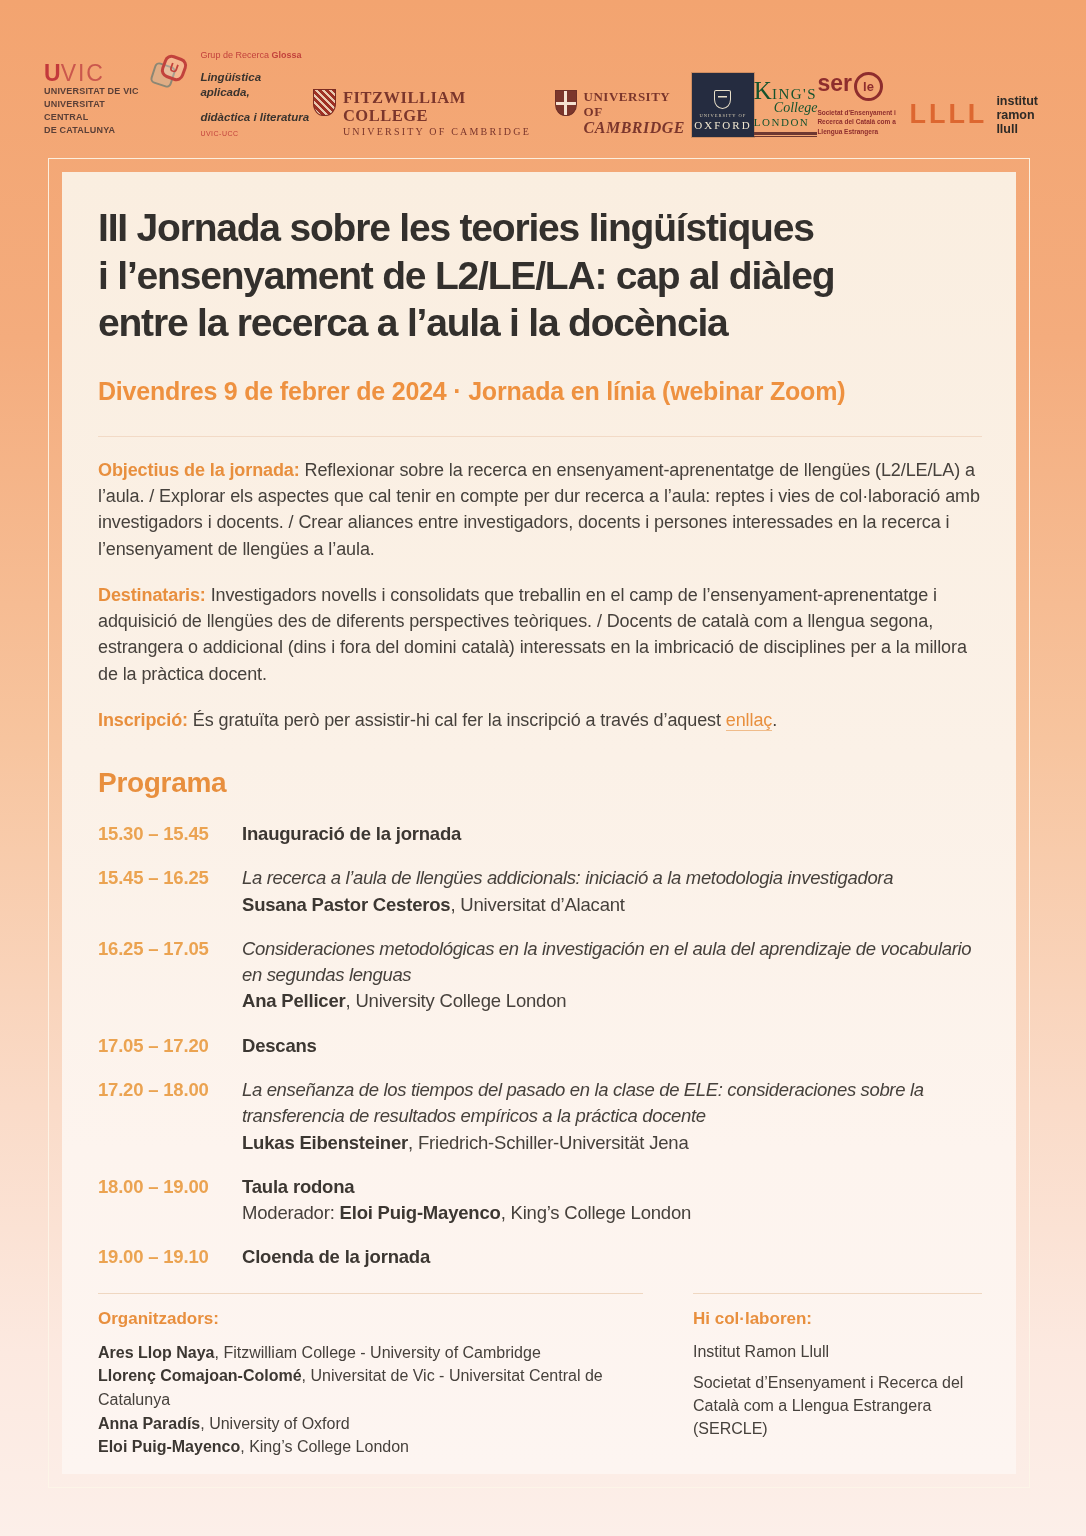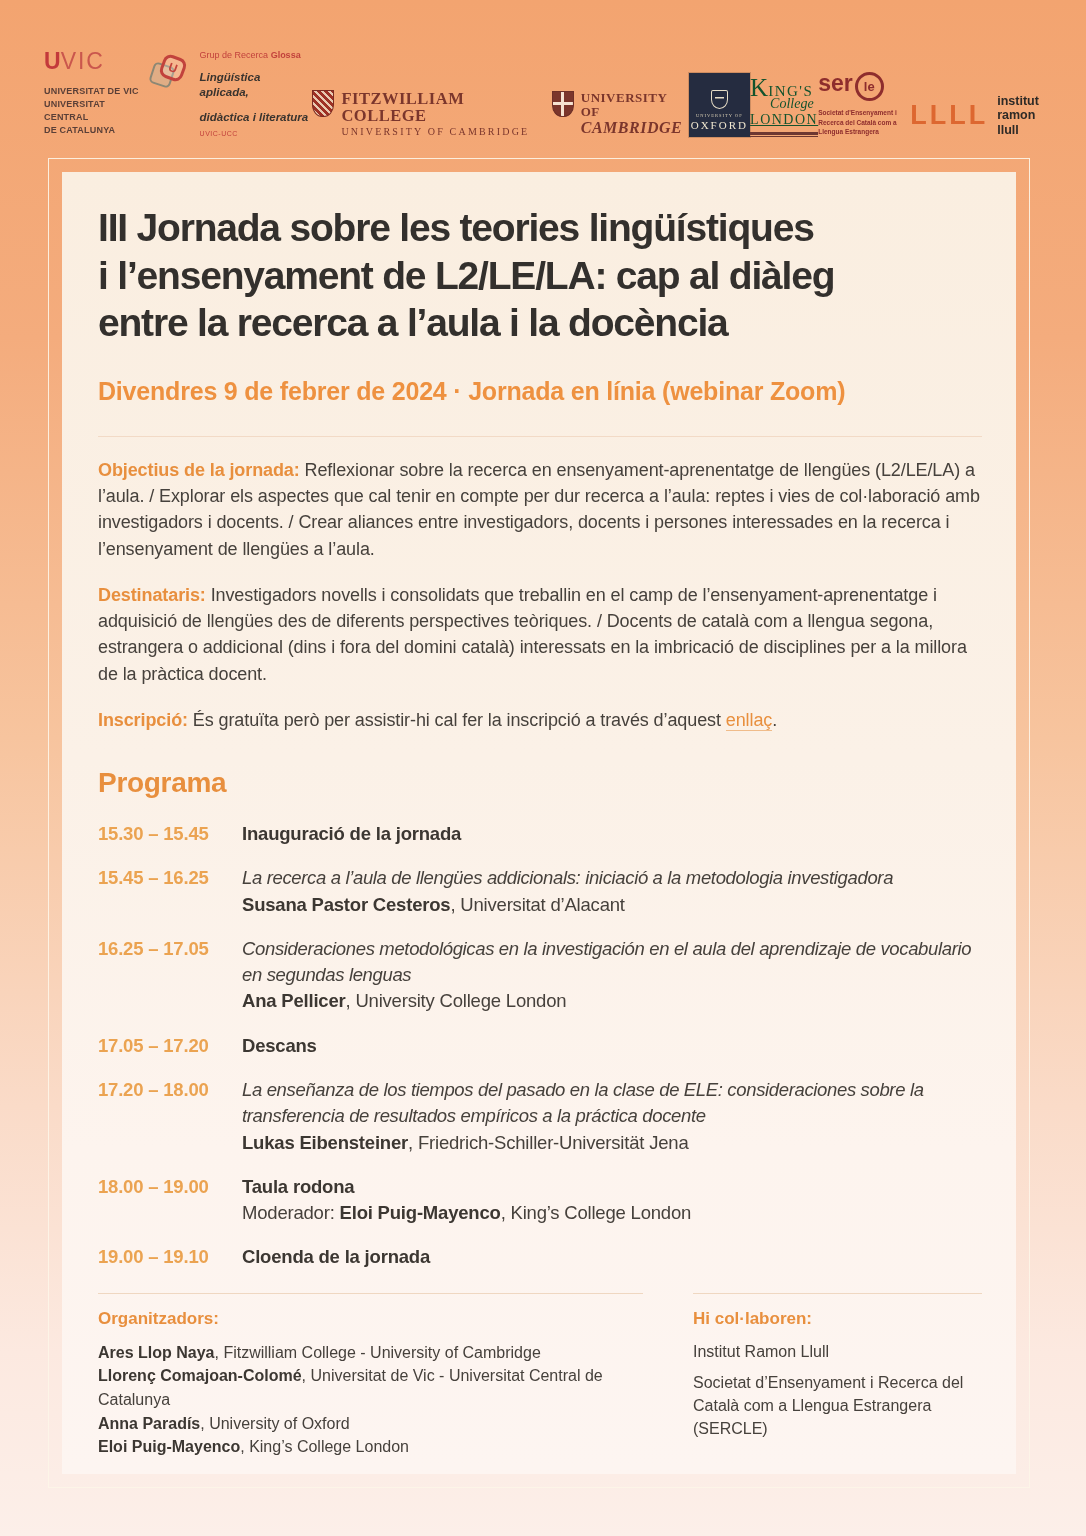--- a/index.html
+++ b/index.html
@@ -10,21 +10,21 @@
     position:relative; overflow:hidden;
   }
   
   .logo-bar { position:absolute; top:50px; left:44px; right:27px; display:flex; justify-content:space-between; align-items:flex-end; }
   .logo { display:flex; }
   
   .uvic { flex-direction:column; }
   .uvic-word { font-size:23px; line-height:1; }
   .uvic-u { color:#C3393B; font-weight:700; }
   .uvic-vic { color:#CA574D; letter-spacing:2px; }
-  .uvic-lines { margin-top:12px; font-size:9px; font-weight:700; color:#5A3F37; line-height:1.45; letter-spacing:.2px; }
+  .uvic-lines { margin-top:0; font-size:9px; font-weight:700; color:#5A3F37; line-height:1.45; letter-spacing:.2px; }
   
   .glossa { gap:9px; align-items:flex-start; }
   .glossa-ic { position:relative; width:40px; height:44px; margin-top:4px; }
   .glossa-hex-back { position:absolute; left:0; top:10px; width:22px; height:22px; border:2px solid #8C8774; border-radius:5px; transform:rotate(18deg); background:rgba(190,185,165,.35); }
   .glossa-hex { position:absolute; left:10px; top:2px; width:24px; height:24px; border:3px solid #C2423C; border-radius:8px; transform:rotate(20deg); display:flex; align-items:center; justify-content:center; color:#C2423C; font-weight:700; font-size:12px; background:rgba(252,240,230,.25); }
   .glossa-txt { display:flex; flex-direction:column; }
   .glossa-l1 { font-size:9px; color:#C2423C; }
   .glossa-l1 .g-name { font-weight:700; }
   .glossa-l2 { font-size:11.5px; font-weight:700; color:#39332E; line-height:1.3; margin-top:10px;font-style:italic; }
   .glossa-l4 { font-size:7px; color:#C2423C; margin-top:5px; letter-spacing:.5px; }
@@ -48,21 +48,21 @@
   .ox-crest { width:17px; height:19px; border:1.5px solid #E8DFC8; border-radius:2px 2px 50% 50%; margin-bottom:4px;
     background:linear-gradient(#E8DFC8,#E8DFC8) center 35%/9px 1.5px no-repeat; }
   .ox-l1 { color:#D9CFB4; font-size:4.5px; letter-spacing:1px; font-family:"Liberation Serif", serif; }
   .ox-l2 { color:#EFE6CF; font-size:11px; letter-spacing:2px; font-family:"Liberation Serif", serif; margin-top:1px; }
   
   .kings { flex-direction:column; color:#14532d; font-family:"Liberation Serif", serif; margin-top:2px; }
   .kings-l1 { line-height:.9; }
   .kings-k { font-size:25px; }
   .kings-rest { font-size:15px; letter-spacing:1.5px; }
   .kings-l2 { font-style:italic; font-size:14px; margin:-2px 0 0 20px; line-height:1; }
-  .kings-l3 { font-size:14px; letter-spacing:1.5px; margin-top:1px;text-decoration:underline; }
+  .kings-l3 { font-size:11px; letter-spacing:1.5px; margin-top:1px; }
   .kings-rule { margin-top:4px; border-top:3px solid #6E3831; border-bottom:1px solid #6E3831; height:5px; }
   
   .sercle { flex-direction:column; margin-top:4px; }
   .sercle-word { color:#8E2D2D; font-weight:700; font-size:23px; line-height:1; display:flex; align-items:center; }
   .sercle-c { display:inline-flex; width:29px; height:29px; border:3.5px solid #8E2D2D; border-radius:50%; align-items:center; justify-content:center; font-size:13px; margin-left:2px; margin-top:6px; }
   .sercle-tag { margin-top:7px; width:92px; font-size:6.5px; font-weight:700; color:#8E2D2D; line-height:1.5; }
   
   .llull { gap:9px; align-items:center; margin-top:10px; }
   .llull-glyphs { color:#DD6730; font-weight:700; font-size:27px; letter-spacing:3px; line-height:.8; }
   .llull-txt { font-size:12.5px; font-weight:700; color:#2E2A26; line-height:1.15; }

